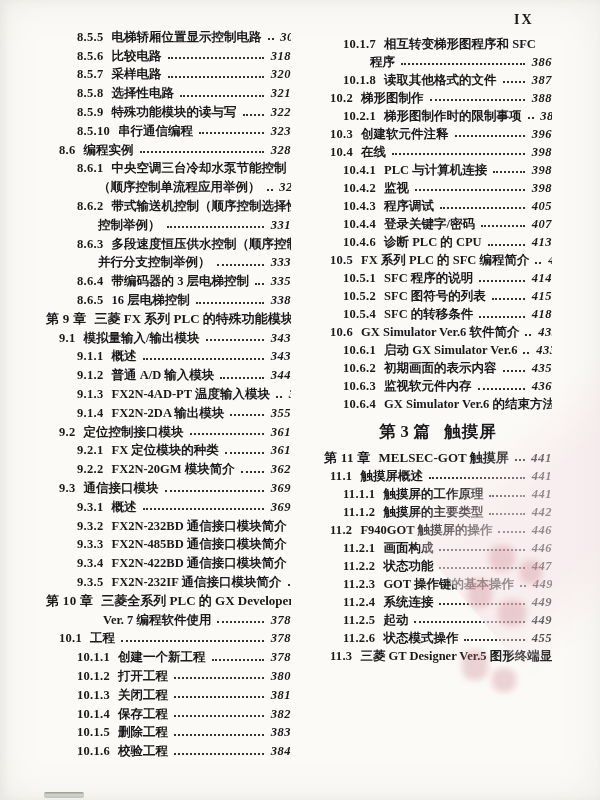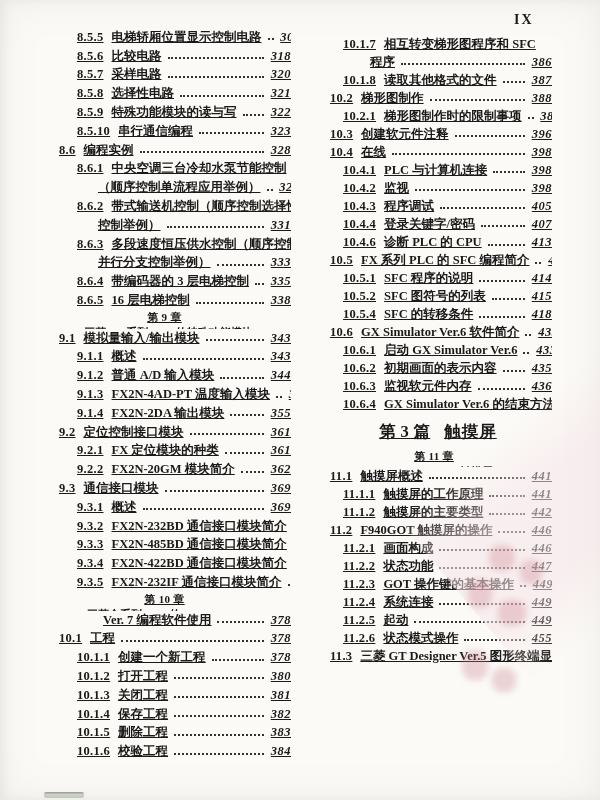--- a/index.html
+++ b/index.html
@@ -10,21 +10,21 @@
     color:#1a1a1a;
   }
   .page{
     position:absolute;inset:0;
     box-shadow:inset 0 0 40px rgba(120,115,105,0.10), inset 4px 0 10px rgba(120,115,105,0.08);
   }
   .page-num-header{
     position:absolute;top:12px;left:514px;
     font-size:14px;font-weight:bold;letter-spacing:2px;
   }
-  .col{position:absolute;text-decoration:underline;}
+  .col{position:absolute;}
   .col-left{left:46px;top:28px;width:245px;--lh:18.8px;}
   .col-right{left:324px;top:35px;width:228px;--lh:18.05px;}
   .row{
     display:flex;align-items:center;height:var(--lh);
     font-size:12.5px;font-weight:bold;overflow:hidden;white-space:nowrap;
   }
   .num{margin-right:8px;letter-spacing:0.3px;flex:0 0 auto;}
   .title{flex:0 1 auto;}
   .leader{
     flex:1 1 auto;min-width:6px;height:0;
@@ -39,21 +39,21 @@
   
   .col-left .lvl-section{padding-left:13px;}
   .col-left .lvl-subsection{padding-left:31px;}
   .col-left .cont-chapter{padding-left:57px;}
   .col-left .cont-subsection{padding-left:52px;}
   
   .col-right .lvl-section{padding-left:6px;}
   .col-right .lvl-subsection{padding-left:19px;}
   .col-right .cont-section{padding-left:31px;}
   .col-right .cont-subsection{padding-left:46px;}
-  .lvl-chapter{font-size:11px;flex-direction:column;}
+  .lvl-chapter{font-size:13px;}
   
   .part-heading{
     height:auto;display:flex;justify-content:center;align-items:center;
     font-size:16.5px;font-weight:bold;
     margin:7px 0 6px;letter-spacing:1px;
   }
   .part-heading .num{margin-right:14px;}
   
   .wm-band{
     position:absolute;left:398px;top:520px;width:460px;height:210px;

